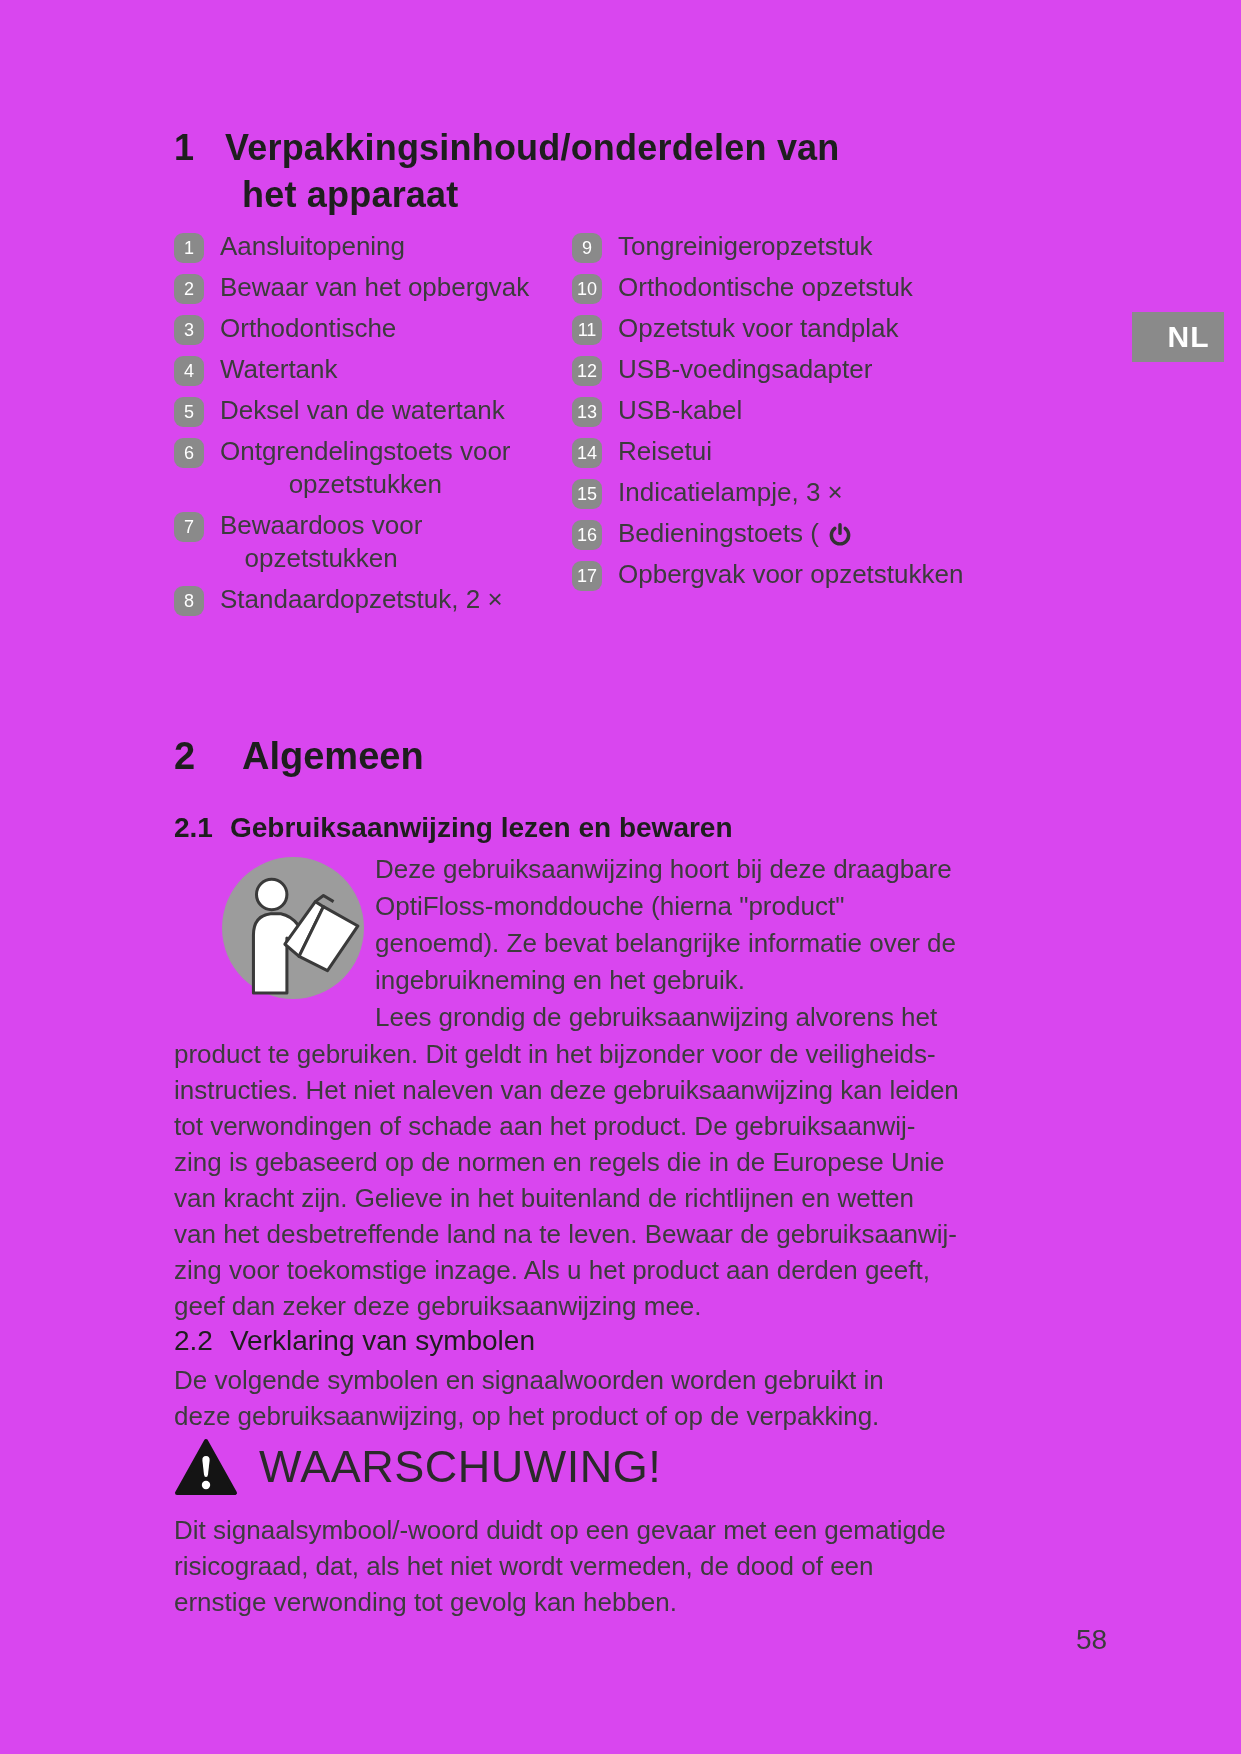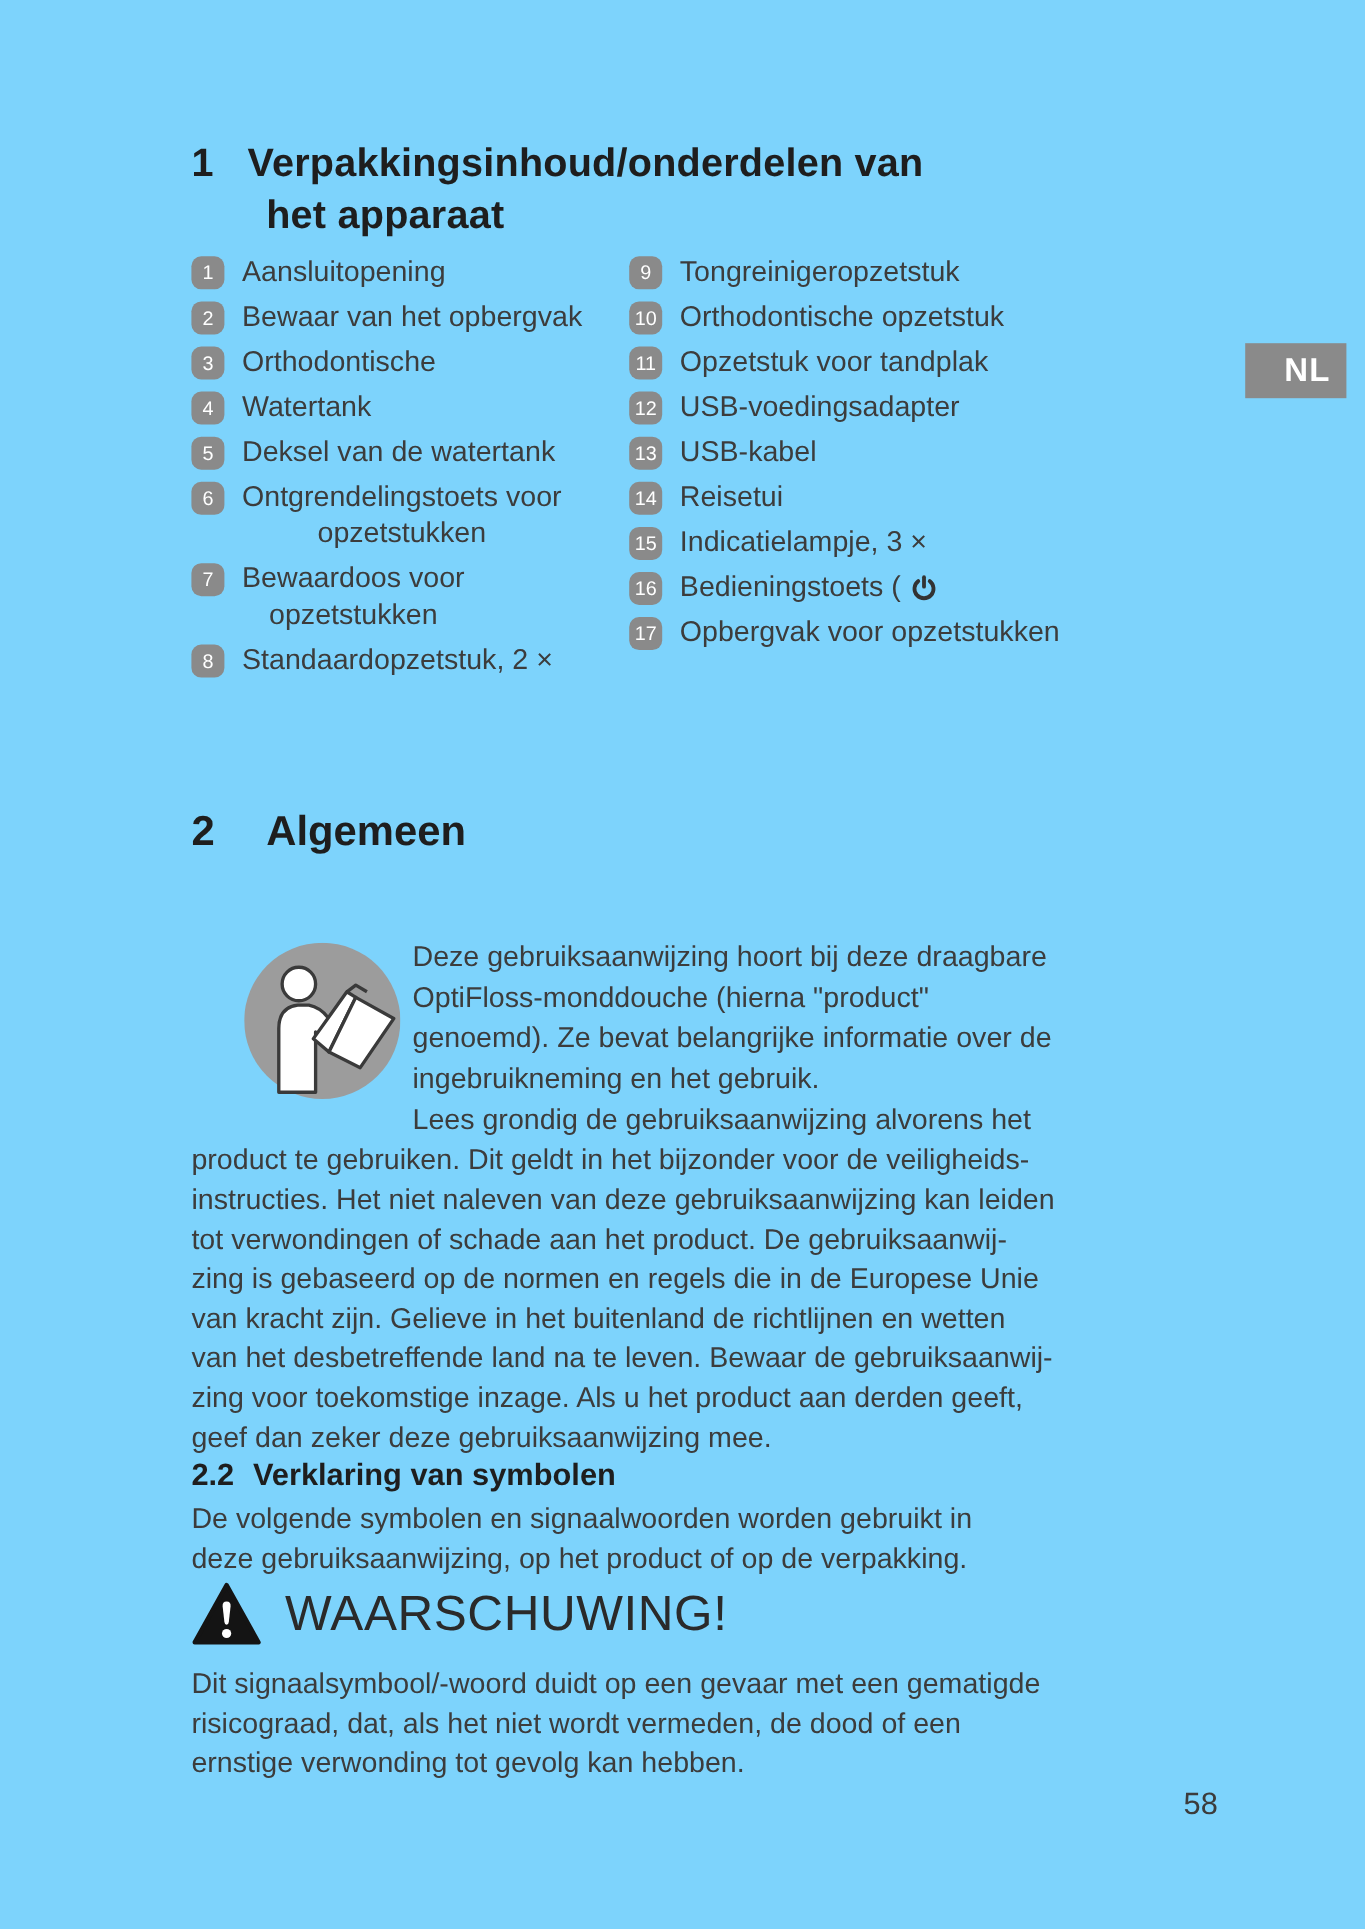--- a/index.html
+++ b/index.html
@@ -4,21 +4,21 @@
 <style>
   html,body { margin:0; padding:0; }
   body {
     width:1241px; height:1754px;
     background:#f2f2f2;
     font-family:"Liberation Sans", sans-serif;
   }
   .page {
     position:relative;
     width:1241px; height:1754px;
-    background:#7dd3fc;
+    background:#d946ef;
     overflow:hidden;
     color:#3c3c3c;
   }
   
   .h1 {
     position:absolute; left:174px; top:124px;
     font-size:36px; font-weight:bold; color:#1e1e1e;
     line-height:47px; letter-spacing:0.2px;
   }
   .h1-num { display:inline-block; width:51px; }
@@ -73,21 +73,21 @@
     margin-left:201px; width:700px;
     font-size:26px; line-height:37px; white-space:pre-line; color:#3c3c3c;
   }
   .full-para {
     width:900px;
     font-size:26px; line-height:36px; white-space:pre-line; color:#3c3c3c;
   }
 
   .h4 {
     position:absolute; left:174px; top:1325px;
-    font-size:28px; font-weight:bold; color:#1e1e1e;
+    font-size:28px; font-weight:normal; color:#1e1e1e;
   }
   .h4-num { margin-right:17px; }
   .sub2-para {
     position:absolute; left:174px; top:1362px; width:900px;
     font-size:26px; line-height:36px; white-space:pre-line; color:#3c3c3c;
   }
 
   
   .warning-head {
     position:absolute; left:174px; top:1438px;
@@ -223,20 +223,23 @@
         </div>
       </div>
   </div>
 
   <div class="nl-tab">NL</div>
 
   <div class="h2">
     <span class="h2-num">2</span><span>Algemeen</span>
   </div>
 
+  <div class="h3">
+    <span class="h3-num">2.1</span><span>Gebruiksaanwijzing lezen en bewaren</span>
+  </div>
 
   <div class="sub1">
     <div class="read-icon-wrap">
       <svg width="142" height="142" viewBox="0 0 140 140">
         <circle cx="70" cy="70" r="70" fill="#9c9c9c"></circle>
         <circle cx="49" cy="37" r="15" fill="#ffffff" stroke="#3a3a3a" stroke-width="3"></circle>
         <path d="M31 134 L31 77 Q31 58 48 56 L58 56 Q68 58 75 67 L90 85 L79 95 L64 80 L64 134 Z" fill="#ffffff" stroke="#3a3a3a" stroke-width="3" stroke-linejoin="round"></path>
         <path d="M62 86 L92 44 L100 49 L76 98 Z" fill="#ffffff" stroke="#3a3a3a" stroke-width="3" stroke-linejoin="round"></path>
         <path d="M76 98 L100 49 L134 68 L104 112 Z" fill="#ffffff" stroke="#3a3a3a" stroke-width="3" stroke-linejoin="round"></path>
         <path d="M92 44 L100 38 L110 44" fill="none" stroke="#3a3a3a" stroke-width="3" stroke-linejoin="round"></path>

